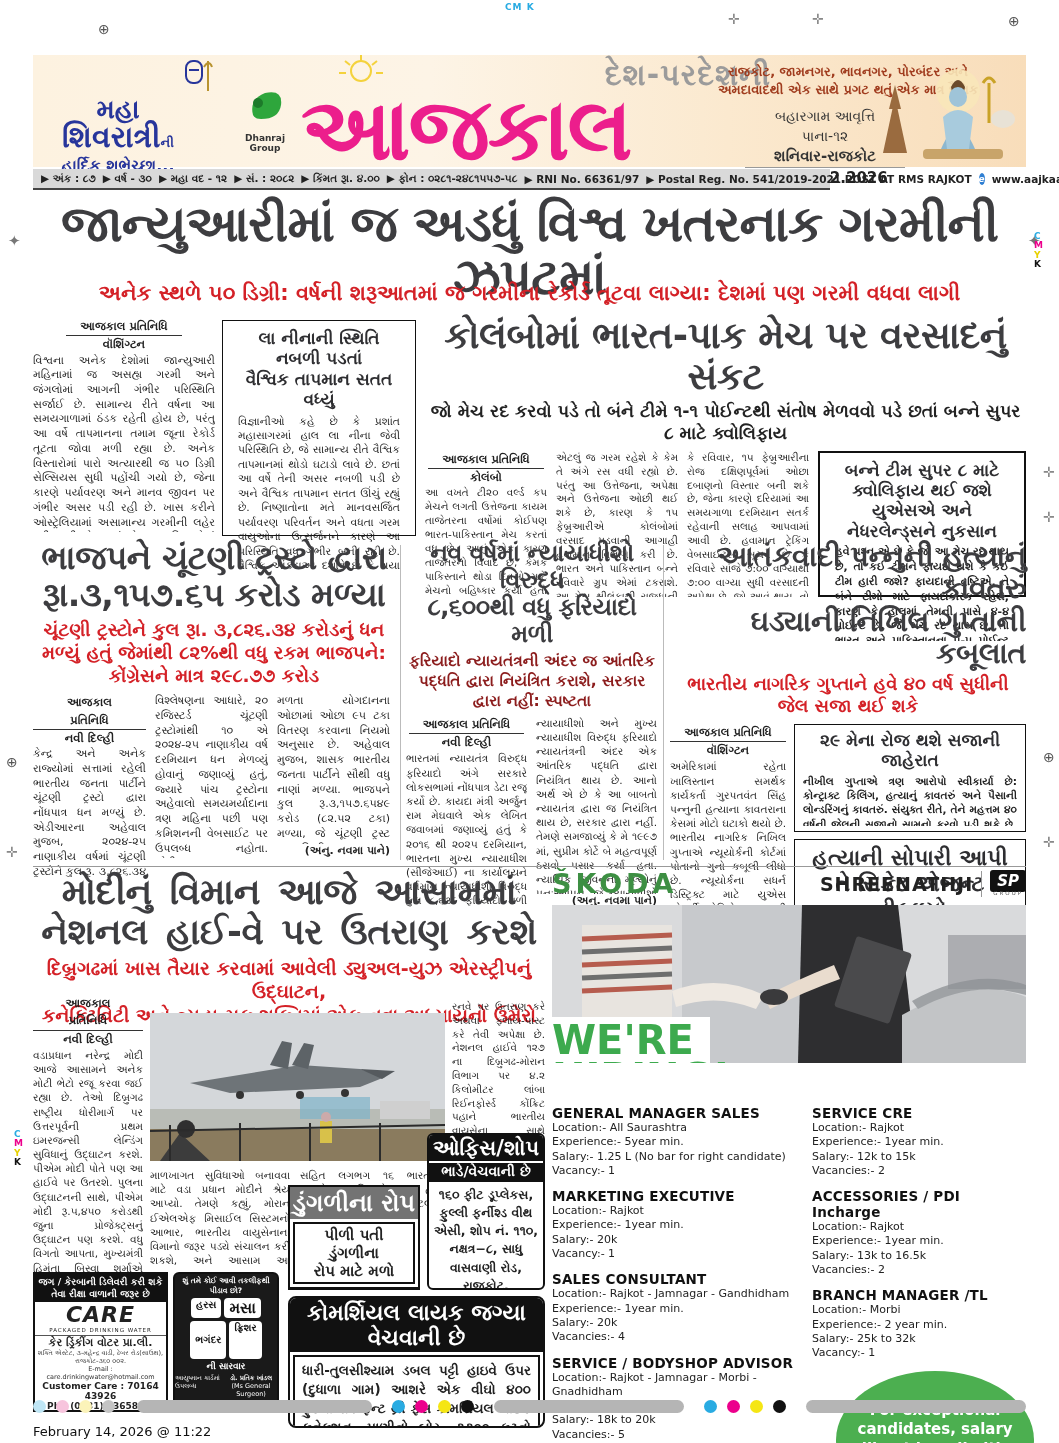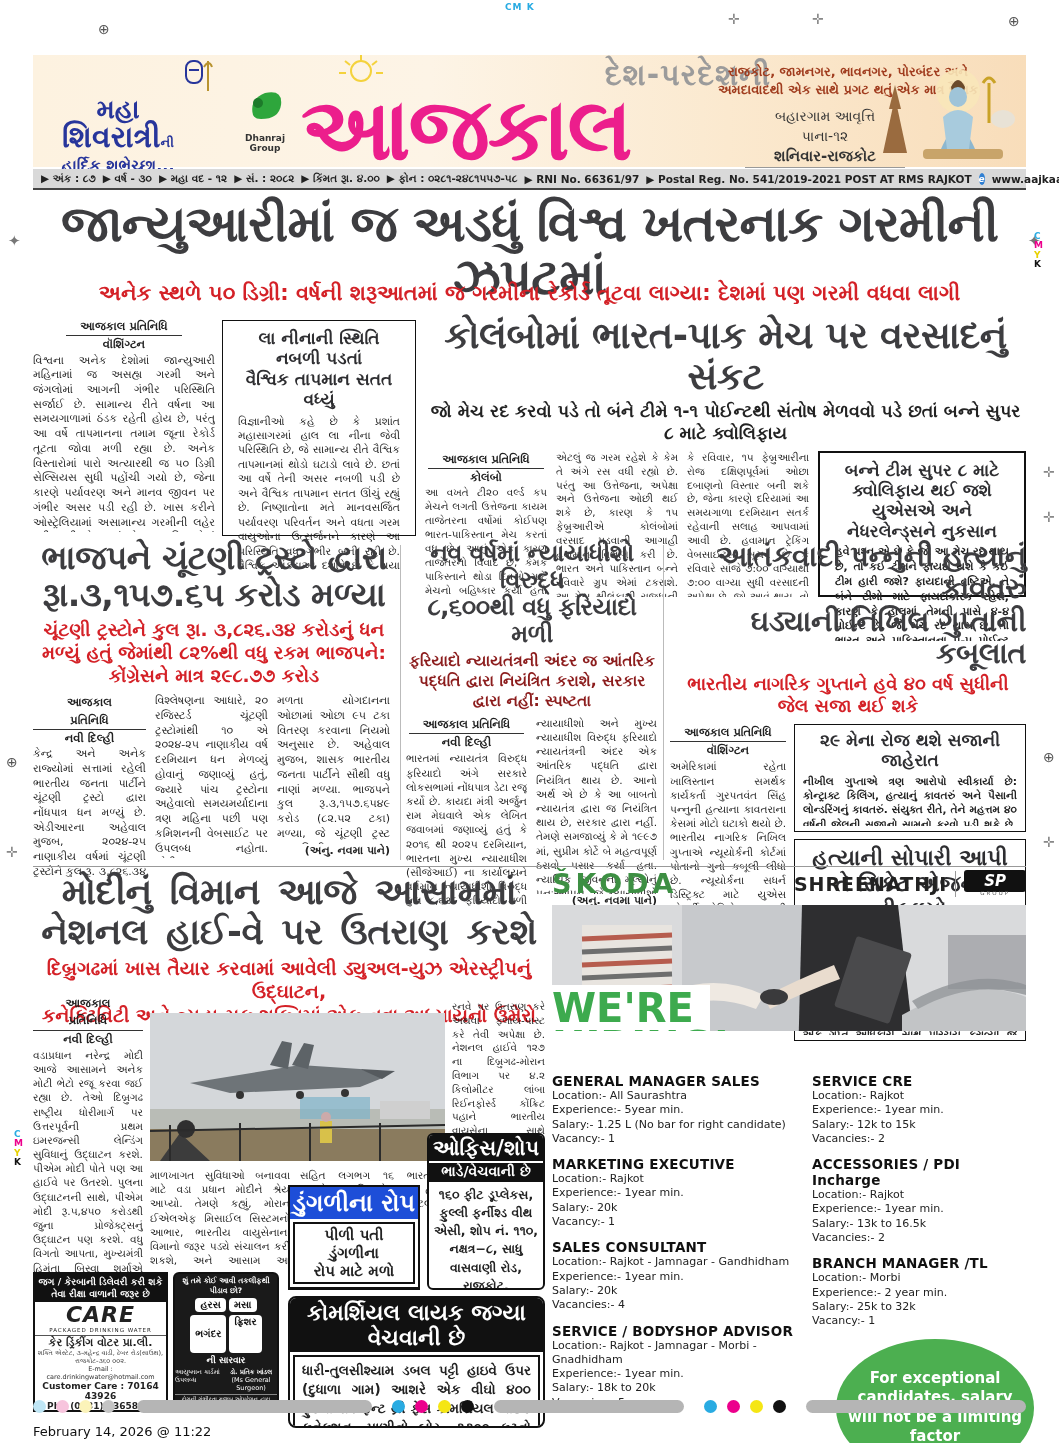--- a/index.html
+++ b/index.html
@@ -26,21 +26,21 @@
   .greet .g3{font-size:16px;font-weight:bold;margin-top:6px;}
   .dhanraj-label{font-size:9px;font-weight:bold;color:#333;text-align:center;}
   .mast-tagline{font-size:30px;font-weight:bold;color:#9b9b9b;letter-spacing:1px;}
   .mast-title{font-size:86px;font-weight:900;color:#ec1e8c;line-height:.85;letter-spacing:-2px;}
   .coverage{font-size:13px;font-weight:bold;color:#a03c1e;text-align:center;line-height:1.35;}
   .edition{font-size:14px;color:#333;text-align:center;line-height:1.4;}
   .edition .dc{font-weight:bold;font-size:15px;border-bottom:1px solid #999;}
   .edition .dt{font-weight:bold;font-size:15px;color:#222;}
 
   
-  .infobar{left:33px;top:169px;width:993px;height:21px;background:#d9d9d9;
+  .infobar{left:33px;top:169px;width:797px;height:21px;background:#d9d9d9;
      display:flex;align-items:center;gap:7px;padding:0 8px;box-sizing:border-box;
      font-size:10.5px;font-weight:bold;color:#222;white-space:nowrap;border-bottom:2px solid #444;}
   .ie-icon{width:12px;height:12px;border-radius:50%;background:#2f7fd3;color:#fff;font-size:9px;
      display:inline-flex;align-items:center;justify-content:center;font-style:italic;font-weight:bold;}
 
   
   .lead-headline{left:20px;top:198px;width:1019px;text-align:center;font-size:50px;font-weight:900;
      color:#3d3d40;letter-spacing:-1px;line-height:1.05;}
   .lead-sub{left:33px;top:281px;width:993px;text-align:center;font-size:21px;font-weight:bold;color:#d42127;}
   .star-deco{color:#777;font-size:15px;}
@@ -59,32 +59,32 @@
   .nbox{border:1.6px solid #111;box-sizing:border-box;padding:7px 15px;background:#fff;}
   .nbox-title{font-weight:900;color:#2e2e31;text-align:center;line-height:1.2;}
   .nbox-body{font-size:11px;line-height:1.35;text-align:justify;font-weight:bold;color:#222;}
 
   .vline{border-left:1px solid #bbb;}
   .hline{border-top:1px solid #999;}
 
   
   .ad-bw{border:2px solid #111;box-sizing:border-box;background:#fff;overflow:hidden;}
   .ad-header-black{background:#111;color:#fff;font-weight:bold;text-align:center;}
-  .dungli-title{font-size:24px;font-weight:900;background:#1d4ed8;color:#fff;text-align:center;padding:2px 0;}
+  .dungli-title{font-size:24px;font-weight:900;background:#737373;color:#fff;text-align:center;padding:2px 0;}
   .dungli-body{font-size:15px;font-weight:bold;text-align:center;border:2px solid #111;margin:3px;padding:2px;}
   .dungli-phone{font-size:21px;font-weight:900;background:#111;color:#fff;text-align:center;padding:1px 0;}
   .office-title{font-size:21px;font-weight:900;background:#111;color:#fff;text-align:center;padding:1px 0;}
   .office-sub{font-size:14px;font-weight:bold;background:#111;color:#fff;text-align:center;border-top:2px solid #fff;padding:0 0 2px;}
   .office-body{font-size:12.5px;font-weight:bold;text-align:center;padding:4px 3px;line-height:1.45;}
   .comm-title{font-size:22px;font-weight:900;background:#111;color:#fff;text-align:center;padding:2px 0;}
   .comm-body{font-size:13.5px;font-weight:bold;text-align:justify;padding:4px 7px;line-height:1.4;border:2px solid #111;margin:3px;}
   .skoda-word{font-size:27px;font-weight:900;color:#3d8f43;letter-spacing:4px;}
   .shreenath{font-size:19px;font-weight:900;color:#222;letter-spacing:1px;}
   .sp-logo{background:#111;color:#fff;font-weight:900;font-size:15px;font-style:italic;
-     padding:2px 20px;border-radius:3px;}
+     padding:2px 7px;border-radius:3px;}
   .hiring{font-size:40px;font-weight:900;color:#3daa4e;line-height:.95;background:#fff;padding:4px 8px 0 0;}
   .job-title{font-size:13.5px;font-weight:900;color:#111;letter-spacing:.2px;}
   .job-line{font-size:11px;color:#222;line-height:1.3;}
   .job{margin-bottom:10px;}
   .bubble{background:#4caf50;color:#fff;font-size:15px;font-weight:bold;text-align:center;
      border-radius:50%;display:flex;align-items:center;justify-content:center;line-height:1.3;padding:10px;}
 
   
   .dot{width:13px;height:13px;border-radius:50%;display:inline-block;margin-right:4px;}
   .bar{height:13px;background:#b5b5b5;border-radius:7px;display:inline-block;}
@@ -405,21 +405,21 @@
     <div style="font-size:6.5px;text-align:center;color:#333;">શક્તિ એસ્ટેટ, ૩-મહેન્દ્ર વાડી, ઢેબર રોડ(સાઉથ), રાજકોટ-૩૬૦ ૦૦૨.</div>
     <div style="font-size:6.5px;text-align:center;color:#333;">E-mail : care.drinkingwater@hotmail.com</div>
     <div style="font-size:9px;font-weight:bold;text-align:center;">Customer Care : 70164 43926</div>
     <div style="font-size:9px;font-weight:bold;text-align:center;">Ph.: (0281) 2365899, 2360688</div>
   </div>
 
   <div class="abs ad-bw" style="left:173px;top:1272px;width:106px;height:140px;background:#1a1a1a;color:#fff;border-radius:6px;">
     <div style="font-size:7.5px;font-weight:bold;text-align:center;padding:2px 1px;">શું તમે કોઈ આવી તકલીફથી પીડાવ છો?</div>
     <div style="display:flex;gap:3px;justify-content:center;">
       <span style="background:#fff;color:#111;font-weight:900;font-size:10px;border-radius:4px;padding:1px 5px;">હરસ</span>
-      <span style="background:#fff;color:#111;font-weight:900;font-size:10px;border-radius:4px;padding:1px 5px;">મસા</span>
+      <span style="background:#fff;color:#111;font-weight:900;font-size:15px;border-radius:4px;padding:1px 5px;">મસા</span>
     </div>
     <div style="display:flex;gap:3px;justify-content:center;margin-top:3px;">
       <span style="background:#fff;color:#111;font-weight:900;font-size:10px;border-radius:4px;padding:13px 5px;">ભગંદર</span>
       <span style="background:#fff;color:#111;font-weight:900;font-size:10px;border-radius:4px;padding:1px 5px;">ફ્રિશર</span>
     </div>
     <div style="font-size:9px;font-weight:bold;text-align:center;margin-top:2px;">ની સારવાર</div>
     <div style="display:flex;justify-content:space-around;font-size:6.5px;margin-top:2px;">
       <span>આયુષ્માન કાર્ડમાં ઉપલબ્ધ</span>
       <span style="text-align:center;"><b>ડો. પ્રતિક ખાંડલ</b><br><span>(Ms General Surgeon)</span></span>
     </div>
@@ -437,21 +437,21 @@
       <span style="display:flex;align-items:center;gap:8px;">
         <span class="shreenath">SHREENATHJI</span>
         <span style="border-left:1px solid #999;height:26px;"></span>
         <span style="text-align:center;">
           <span class="sp-logo">SP</span>
           <div style="font-size:5.5px;letter-spacing:2px;color:#555;text-align:center;">GROUP</div>
         </span>
       </span>
     </div>
 
-    <div class="photo-frame" style="margin-top:6px;width:474px;height:126px;position:relative;">
+    <div class="photo-frame" style="margin-top:6px;width:474px;height:158px;position:relative;">
       <svg width="474" height="158" viewBox="0 0 474 158">
         <rect width="474" height="158" fill="#d9dadc"></rect>
         <rect x="130" y="0" width="120" height="158" fill="#c7c9cc"></rect>
         <path d="M30 20 h90 v138 h-90 Z" fill="#e8e4df"></path>
         <g stroke="#b65c4e" stroke-width="5">
             <line x1="30" y1="34" x2="120" y2="30"></line>
             <line x1="30" y1="60" x2="120" y2="56"></line>
             <line x1="30" y1="86" x2="120" y2="82"></line>
           </g>
         <g stroke="#6e6e6e" stroke-width="5">

